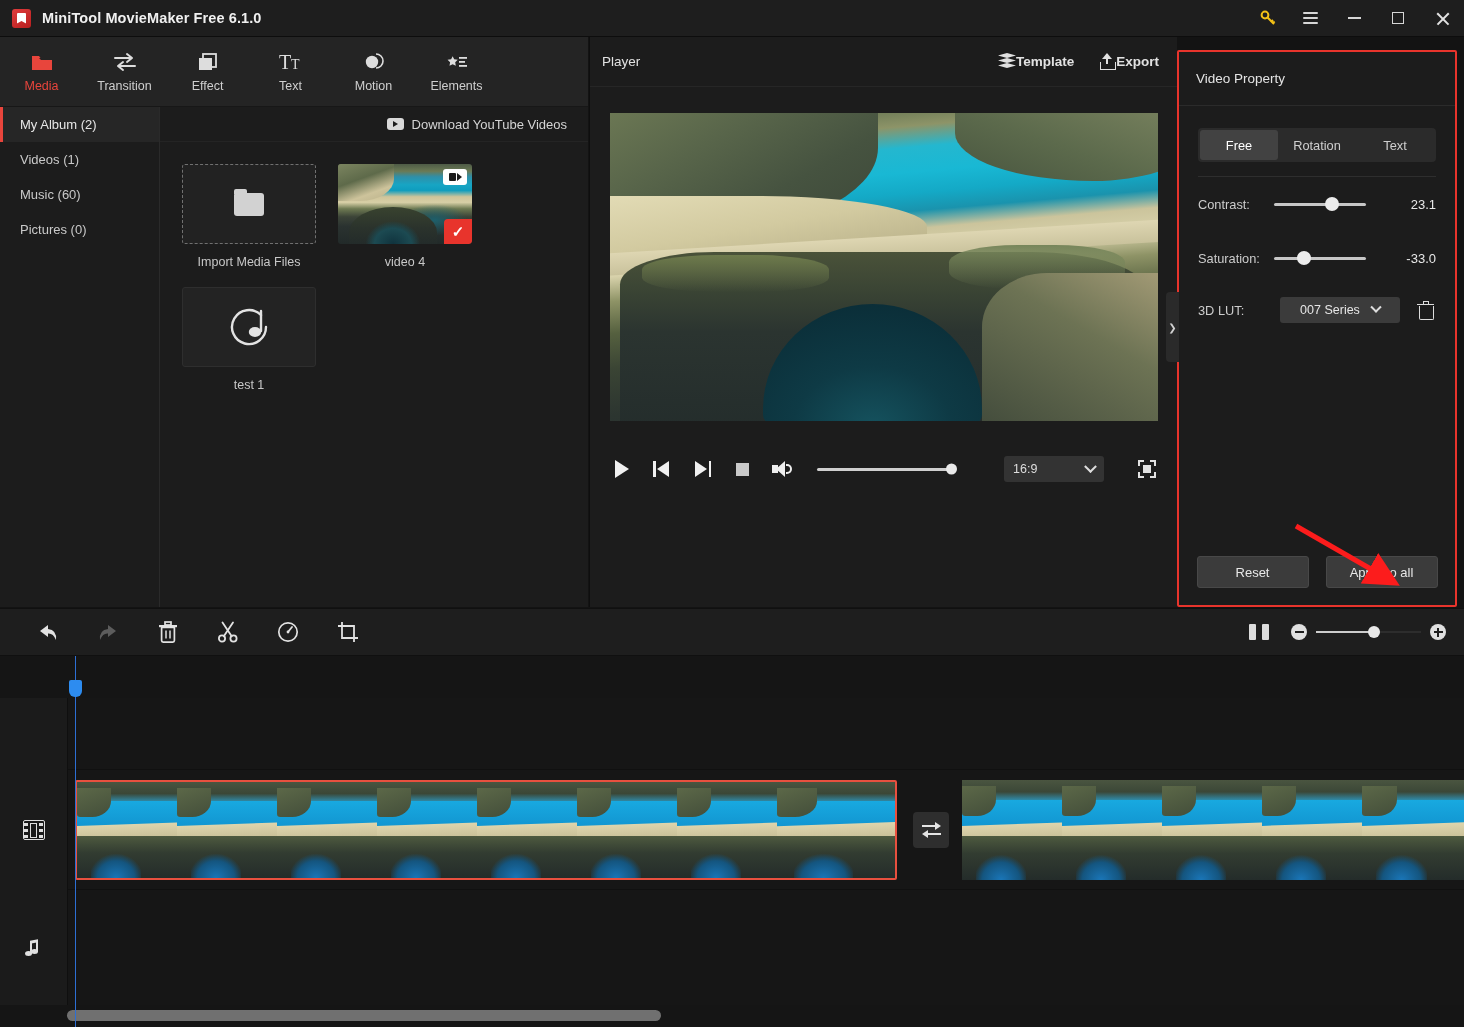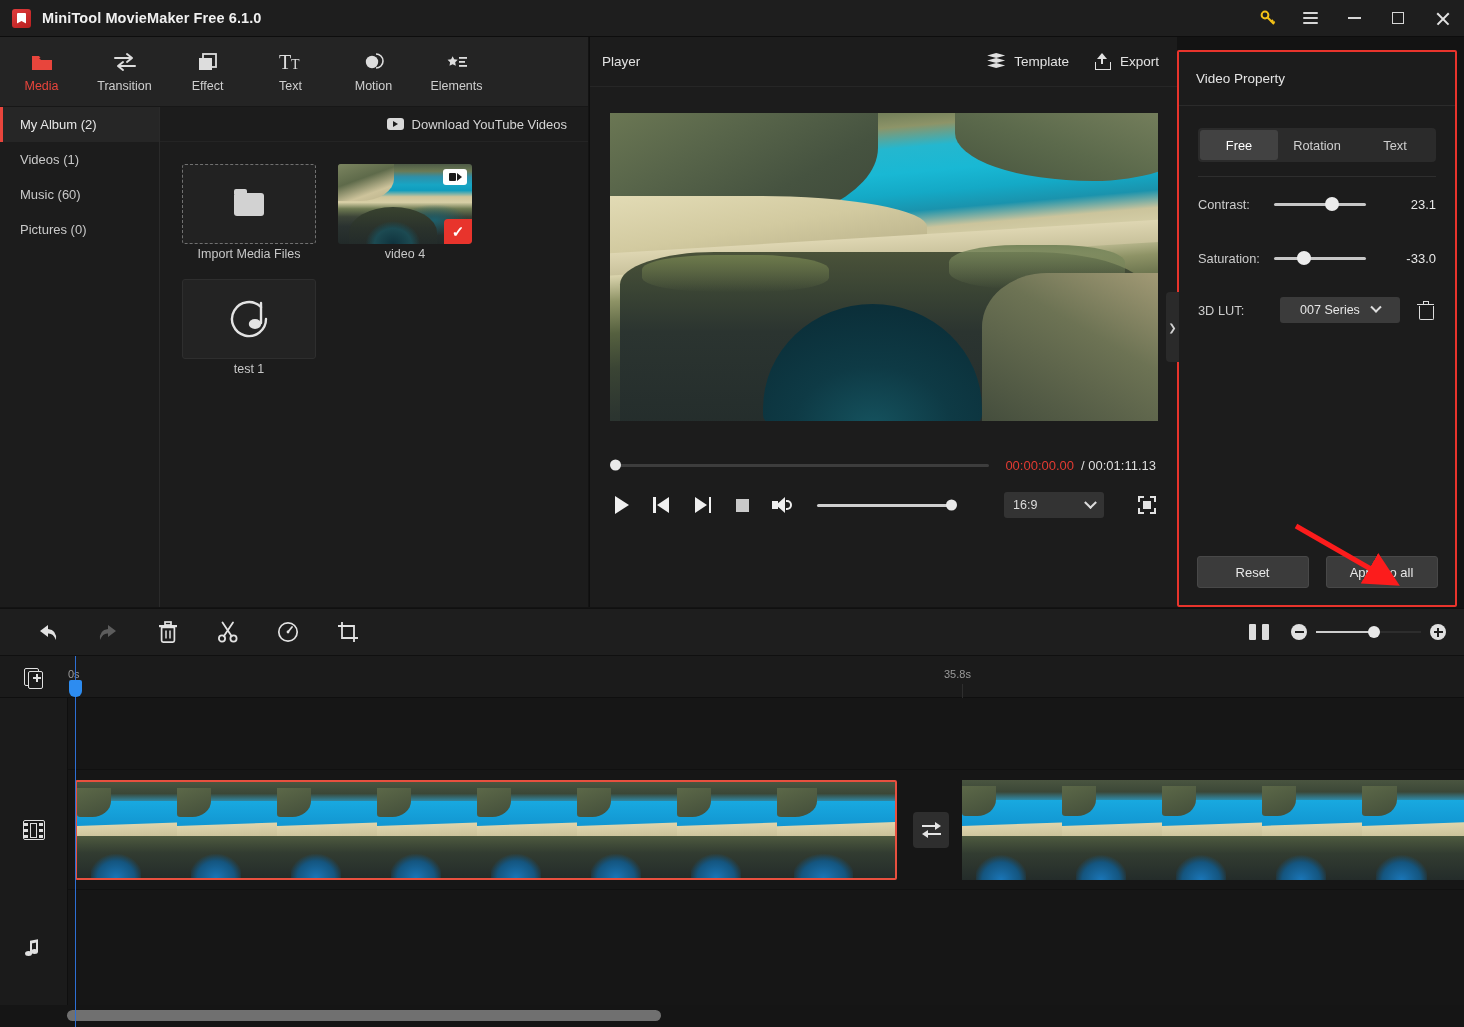--- a/index.html
+++ b/index.html
@@ -105,21 +105,21 @@
     padding: 22px 0 0 22px; display: flex; flex-wrap: wrap; gap: 18px 22px;
     width: 400px;
   }
   .m-cell { width: 134px; }
   .m-thumb {
     width: 134px; height: 80px; border-radius: 3px; position: relative; overflow: hidden;
     display: flex; align-items: center; justify-content: center;
   }
   .m-thumb.dashed { border: 1px dashed #707070; background: #222; }
   .m-label {
-    margin-top: 3px; text-align: center; font-size: 12.5px; color: #c8c8c8;
+    margin-top: 11px; text-align: center; font-size: 12.5px; color: #c8c8c8;
   }
   .folder-ic {
     width: 30px; height: 23px; background: #d2d2d2; border-radius: 2px 3px 3px 3px;
     position: relative;
   }
   .folder-ic::before {
     content: ""; position: absolute; left: 0; top: -4px; width: 13px; height: 5px;
     background: #d2d2d2; border-radius: 2px 2px 0 0;
   }
   .audio-thumb { background: #232323; border: 1px solid #2e2e2e; }
@@ -164,22 +164,22 @@
     position: absolute; left: 589px; top: 37px; width: 588px; height: 570px;
     background: #1c1c1c; border-left: 1px solid #0e0e0e;
   }
   .player-head {
     height: 50px; display: flex; align-items: center; padding: 0 18px 0 12px;
     border-bottom: 1px solid #262626;
   }
   .player-head .ttl { font-size: 13.5px; color: #e2e2e2; }
   .ph-actions { margin-left: auto; display: flex; gap: 26px; }
   .ph-btn {
-    display: flex; align-items: center; gap: 9px; font-size: 13.5px;
-    color: #e2e2e2; cursor: pointer;
+    display: flex; align-items: center; font-size: 13.5px;
+    color: #e2e2e2; cursor: pointer; font-weight: bold;
   }
   .stack-ic { width: 18px; height: 15px; position: relative; }
   .stack-ic i {
     position: absolute; left: 0; width: 18px; height: 5px; background: #e0e0e0;
     transform: skewY(0deg); border-radius: 2px;
     clip-path: polygon(50% 0,100% 50%,50% 100%,0 50%);
   }
   .stack-ic i:nth-child(1) { top: -1px; }
   .stack-ic i:nth-child(2) { top: 4px; }
   .stack-ic i:nth-child(3) { top: 9px; }
@@ -744,27 +744,20 @@
         <div class="vf-road"></div>
         <div class="vf-arch"></div>
         <div class="vf-green1"></div>
         <div class="vf-green2"></div>
         <div class="vf-rockr"></div>
         <div class="vf-hole"></div>
       </div>
     </div>
 
     <div class="ctrls">
-      <div class="seek-row">
-        <div class="seek-track">
-          <div class="seek-thumb"></div>
-        </div>
-        <div class="time-now">00:00:00.00</div>
-        <div class="time-tot">/ 00:01:11.13</div>
-      </div>
       <div class="btn-row">
         <div class="pb">
             <div class="tri"></div>
           </div>
         <div class="pb">
             <div class="prevf"></div>
           </div>
         <div class="pb">
             <div class="nextf"></div>
           </div>
@@ -908,29 +901,20 @@
       <div class="zbtn"></div>
       <div class="ztrack">
         <div class="fill"></div>
         <div class="zknob"></div>
       </div>
       <div class="zbtn plus"></div>
     </div>
   </div>
 
   <div class="timeline">
-    <div class="tl-ruler">
-      <div class="addmedia-ic">
-          <b></b>
-          <u></u>
-        </div>
-      <div class="tick-label" style="left:68px">0s</div>
-      <div class="tick-label" style="left:944px">35.8s</div>
-      <div class="tick-line" style="left:962px"></div>
-    </div>
 
     <div class="track-head th-1"></div>
     <div class="track-head th-2">
       <div class="film-ic">
           <i></i>
           <i></i>
           <i></i>
           <i></i>
           <i></i>
           <i></i>

